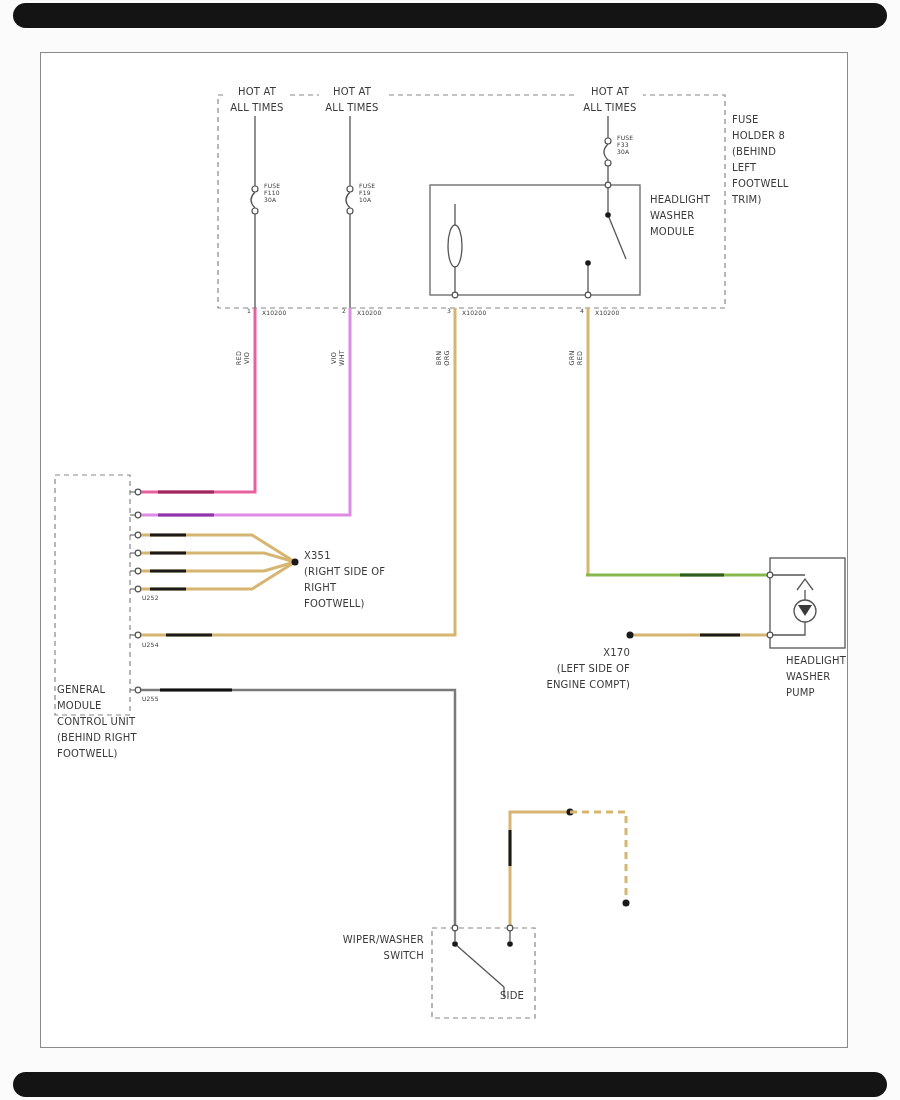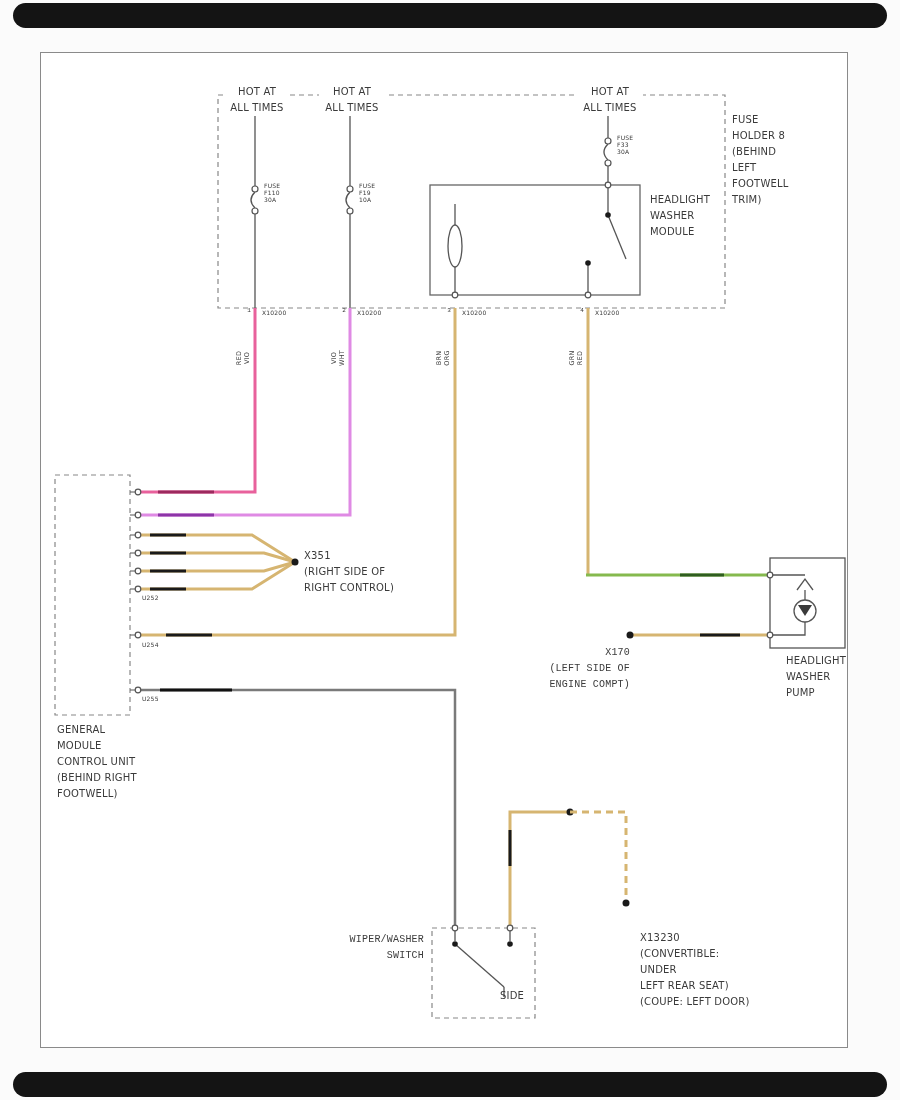--- a/index.html
+++ b/index.html
@@ -6,21 +6,21 @@
   .screen{position:relative;width:900px;height:1100px;background:#fbfbfb;overflow:hidden;
           font-family:"DejaVu Sans",sans-serif;}
   .bezel{position:absolute;left:13px;width:874px;height:25px;background:#141414;border-radius:13px;}
   .page{position:absolute;left:40px;top:52px;width:806px;height:994px;background:#ffffff;
         border:1.5px solid #8a8a8a;}
   svg{position:absolute;left:0;top:0;}
   .lbl{position:absolute;font-size:10px;line-height:16px;color:#3a3a3a;
        white-space:pre-line;letter-spacing:0.2px;}
   .tiny{font-size:6px;line-height:7px;}
   .center{text-align:center;}
-  .right{text-align:right;font-family:Liberation Mono, monospace;}
+  .right{text-align:right;}
   .whitebg{background:#ffffff;padding:0 2px;}
   .vlabel{width:44px;height:18px;transform:rotate(-90deg);text-align:center;
           font-size:6.5px;line-height:8px;}
 </style>
 </head>
 <body>
 
 <div class="screen">
 
   <div class="bezel" style="top:3px;"></div>
@@ -187,38 +187,34 @@
 
   <div class="lbl vlabel" style="left:222px;top:349px;">RED
 VIO</div>
   <div class="lbl vlabel" style="left:317px;top:349px;">VIO
 WHT</div>
   <div class="lbl vlabel" style="left:422px;top:349px;">BRN
 ORG</div>
   <div class="lbl vlabel" style="left:555px;top:349px;">GRN
 RED</div>
 
-  <div class="lbl" style="left:57px;top:722px;width:92px;">GENERAL MODULE
+  <div class="lbl" style="left:57px;top:682px;width:92px;">GENERAL MODULE
 CONTROL UNIT
 (BEHIND RIGHT
 FOOTWELL)</div>
   <div class="lbl tiny" style="left:142px;top:594px;width:30px;">U252</div>
   <div class="lbl tiny" style="left:142px;top:641px;width:30px;">U254</div>
   <div class="lbl tiny" style="left:142px;top:695px;width:30px;">U255</div>
 
   <div class="lbl" style="left:304px;top:548px;width:92px;">X351
 (RIGHT SIDE OF
-RIGHT CONTROL)</div>
+RIGHT FOOTWELL)</div>
   <div class="lbl right" style="left:538px;top:645px;width:92px;">X170
 (LEFT SIDE OF
 ENGINE COMPT)</div>
-  <div class="lbl" style="left:640px;top:930px;width:118px;">X13230
-(CONVERTIBLE: UNDER
-LEFT REAR SEAT)
-(COUPE: LEFT DOOR)</div>
 
   <div class="lbl" style="left:786px;top:653px;width:60px;">HEADLIGHT
 WASHER
 PUMP</div>
   <div class="lbl right" style="left:334px;top:932px;width:90px;">WIPER/WASHER
 SWITCH</div>
   <div class="lbl" style="left:500px;top:988px;width:40px;">SIDE</div>
 
 </div>
 

